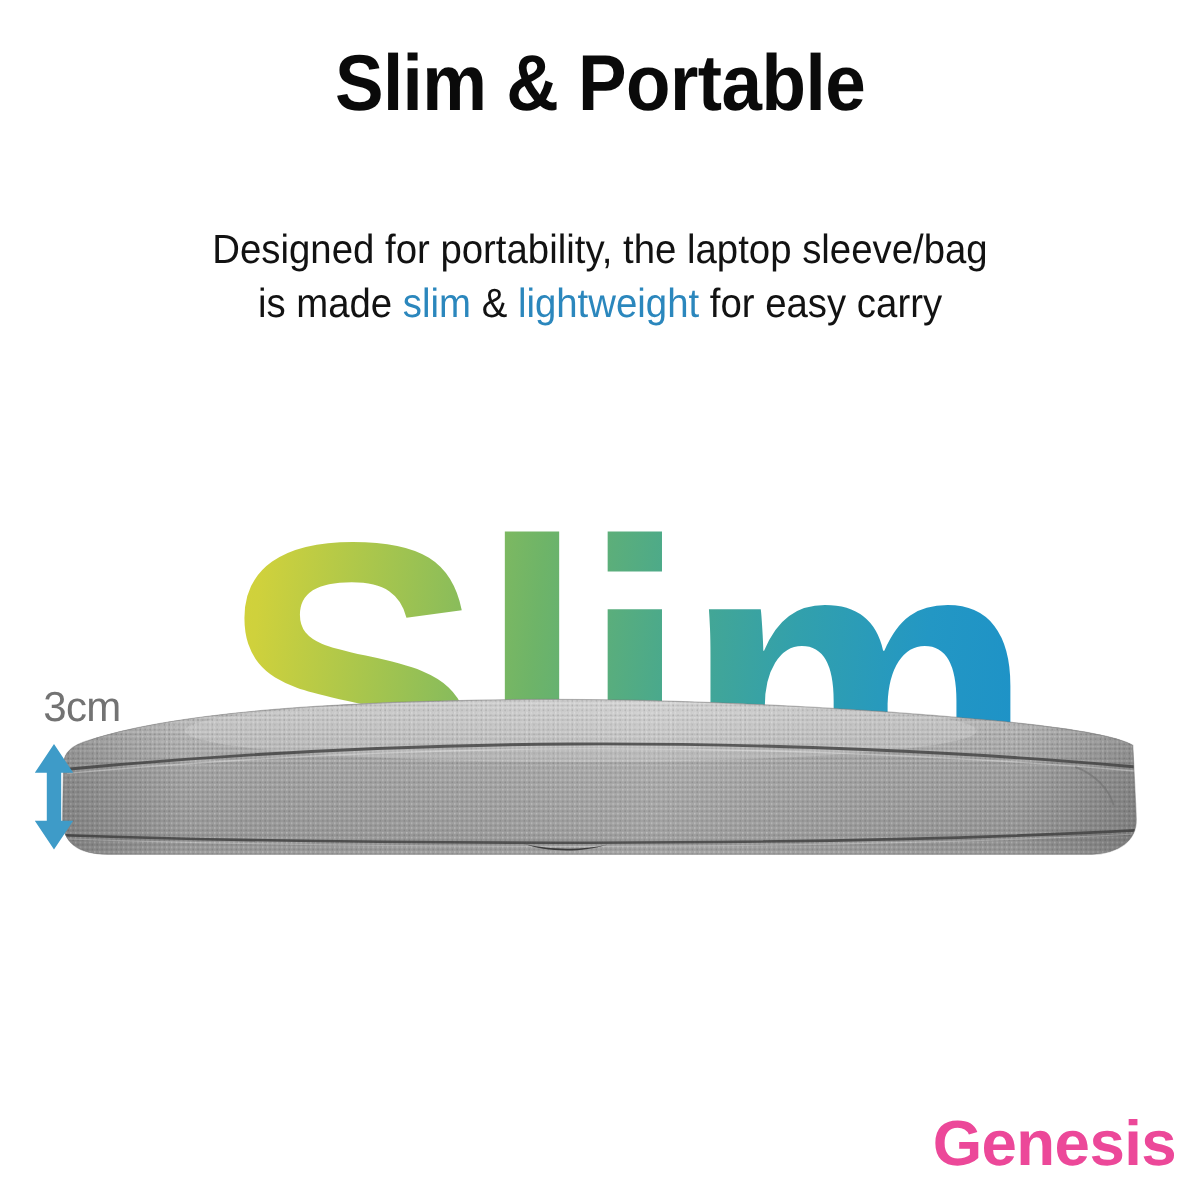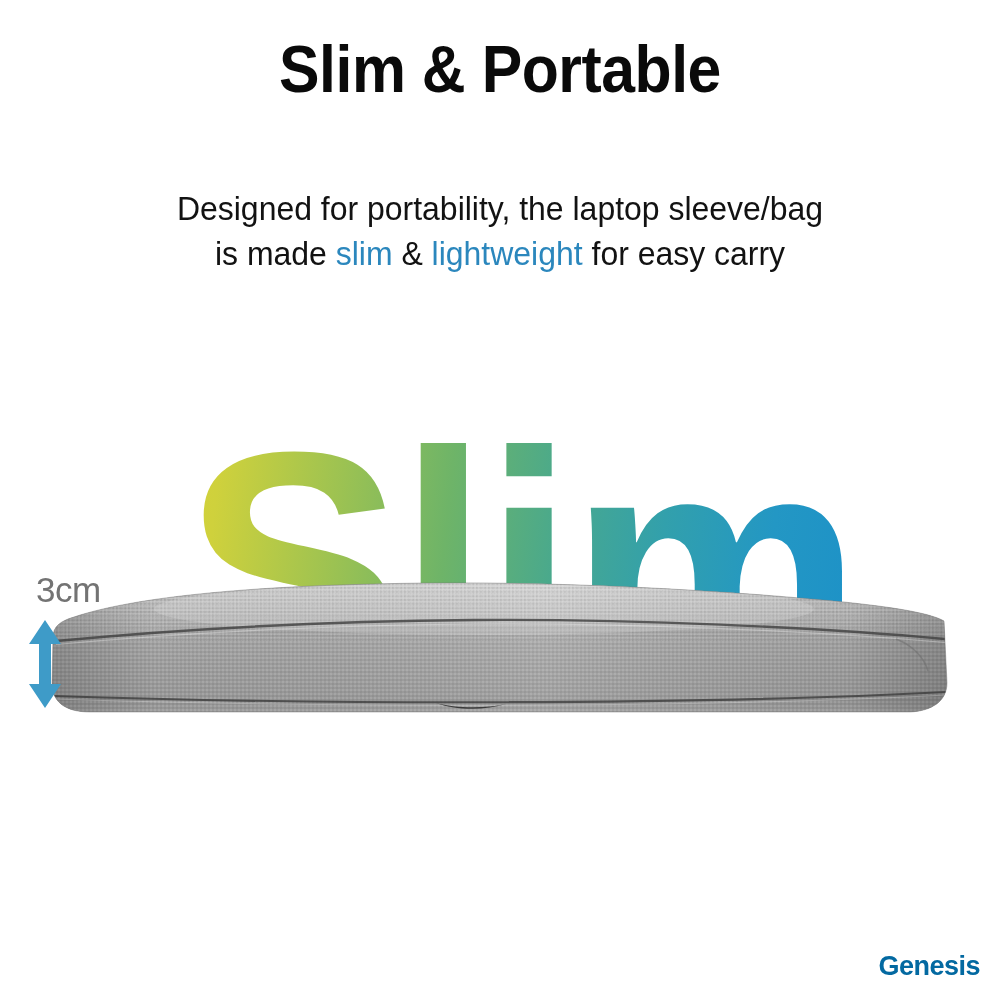--- a/index.html
+++ b/index.html
@@ -111,23 +111,23 @@
     width: 38px;
     height: 92px;
   }
   .dim-arrow svg { display: block; width: 100%; height: 100%; }
 
   
   .brand {
     position: absolute;
     right: 20px;
     bottom: 8px;
-    font-size: 27px;
+    font-size: 53px;
     font-weight: bold;
-    color: #0369a1;
+    color: #ec4899;
     letter-spacing: -0.5px;
     line-height: 1;
     user-select: none;
   }
 </style>
 </head>
 <body>
 
 <div id="stage">
 

